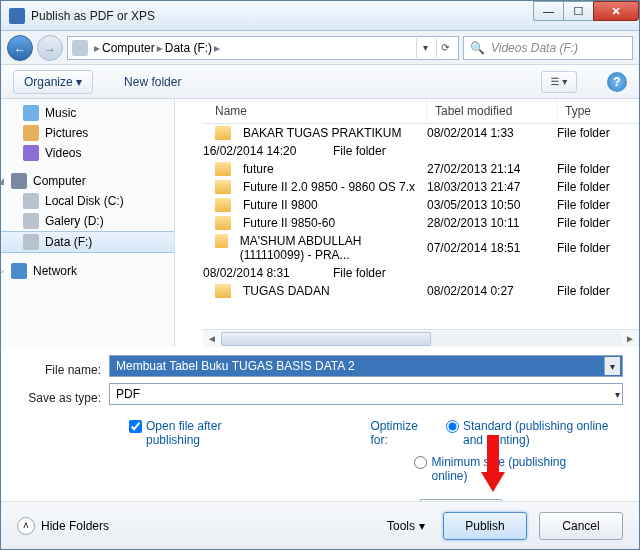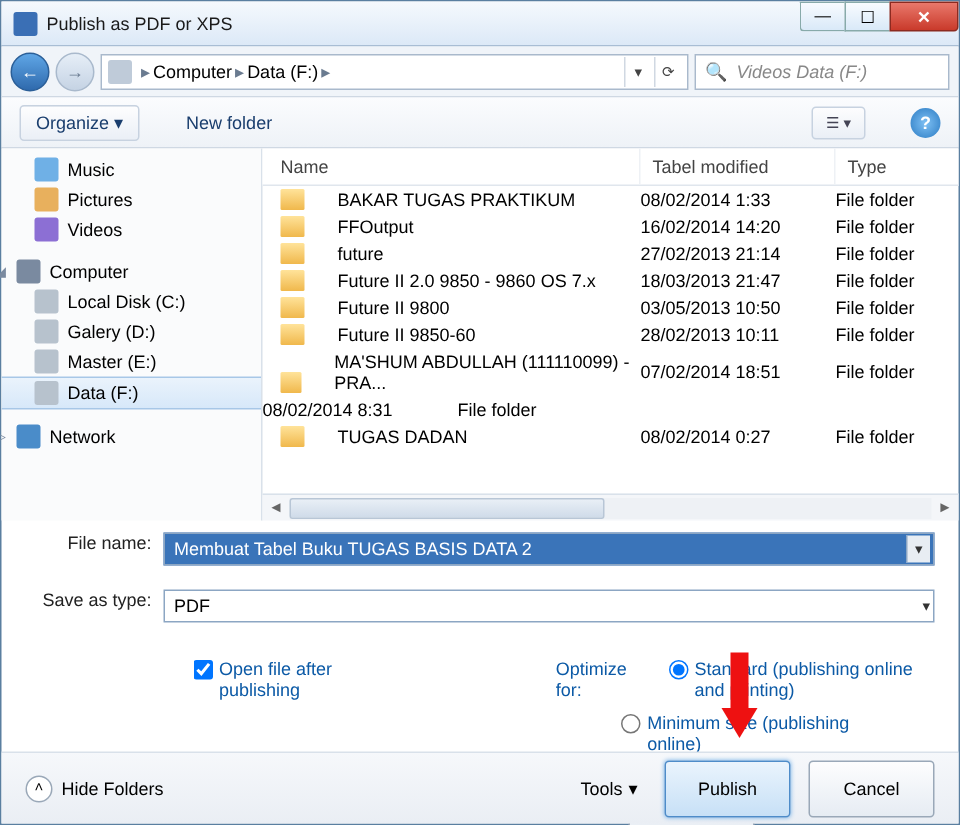--- a/index.html
+++ b/index.html
@@ -40,54 +40,54 @@
   .body { display:flex; height:248px; }
   .tree { width:174px; border-right:1px solid #d9e1ea; font-size:12px; padding:4px 0; overflow:hidden; background:#fafbfc;}
   .tree .item{ display:flex; align-items:center; gap:6px; padding:2px 8px 2px 22px; cursor:pointer; white-space:nowrap;}
   .tree .item.top{ padding-left:10px; margin-top:8px;}
   .tree .item.sel{ background:linear-gradient(#eaf3fc,#d7e8f9); border:1px solid #a7c7e7; border-left:none; border-right:none;}
   .tree .ticon{ width:16px;height:16px; display:inline-block; border-radius:2px;}
   .ic-music{background:#6fb0e6;} .ic-pic{background:#e8b05d;} .ic-vid{background:#8c6fd4;}
   .ic-comp{background:#7a8aa0;} .ic-drive{background:#b7c2cd;} .ic-net{background:#4a8cc9;}
   .tree .exp{ position:absolute; margin-left:-14px; font-size:9px; color:#7a8aa0;}
 
-  .filezone{ flex:1; display:flex; flex-direction:column; font-size:12px; }
+  .filezone{ flex:1; display:flex; flex-direction:column; font-size:12px;margin-left:28px; }
   .colhead{ display:flex; border-bottom:1px solid #e0e6ed; color:#444; background:#fff;}
   .colhead div{ padding:5px 8px; border-right:1px solid #eef1f5;}
   .col-name{flex:1; padding-left:12px !important;}
   .col-date{width:130px;}
   .col-type{width:82px; border-right:none !important;}
   .flist{ flex:1; overflow:hidden; }
   .frow{ display:flex; padding:2px 0; align-items:center;}
-  .frow .col-name{display:flex;align-items:flex-end;gap:22px;}
+  .frow .col-name{display:flex;align-items:flex-start;gap:12px;}
   .fldr{ width:16px;height:14px; background:linear-gradient(#ffe39a,#f0b84c); border-radius:1px; display:inline-block;}
   .scrollx{ height:18px; border-top:1px solid #d9e1ea; display:flex; align-items:center; background:#f4f6f9;}
   .scrollx .arr{ width:18px; text-align:center; color:#666; font-size:10px;}
   .scrollx .track{ flex:1; height:14px; background:#eef1f5; position:relative;}
   .scrollx .thumb{ position:absolute; left:0; width:210px; height:14px; background:linear-gradient(#e9eff6,#cfdbe9); border:1px solid #b8c6d6; border-radius:2px;}
 
   
   .form{ padding:8px 16px 0 16px; font-size:12px; }
-  .frow2{ display:flex; align-items:flex-start; margin-bottom:16px;}
+  .frow2{ display:flex; align-items:flex-end; margin-bottom:6px;}
   .flab{ width:92px; text-align:right; padding-right:8px; color:#222;}
   .combo{ flex:1; height:22px; border:1px solid #8ca6c3; background:#fff; display:flex; align-items:center; padding:0 6px; font-size:12px; position:relative;}
   .combo.sel{ background:#3a74b9; color:#fff;}
   .combo .dd{ position:absolute; right:2px; font-size:10px; color:#333;}
   .combo.sel .dd{ color:#333; background:#e8edf3; width:16px; height:18px; display:flex;align-items:center;justify-content:center; border-left:1px solid #8ca6c3;}
 
   .opts{ display:flex; padding:8px 0 6px 112px; gap:60px;}
   .opts label{ display:flex; align-items:flex-start; gap:4px; font-size:12px;}
   .opts .left{ color:#0c5aa6;}
   .opts .radios{ font-size:12px;}
   .opts .radios .r{ display:flex; align-items:flex-start; gap:4px; margin-bottom:8px;}
   .opts .radios .r span{ color:#0c5aa6;}
   .opts .optlab{ color:#222; margin-right:4px;margin-left:32px;}
 
   .optionsbtn-row{ display:flex; justify-content:flex-end; padding-right:120px; margin-top:2px;}
-  .btn{ min-width:84px; height:38px; border:1px solid #9aa8b8; background:linear-gradient(#fdfdfe,#e6ecf3); border-radius:3px; font-size:12px; cursor:pointer; padding:0 12px;}
+  .btn{ min-width:84px; height:28px; border:1px solid #9aa8b8; background:linear-gradient(#fdfdfe,#e6ecf3); border-radius:3px; font-size:12px; cursor:pointer; padding:0 12px;}
   .btn.primary{ border:1px solid #4e8cc9; background:linear-gradient(#eaf4fd,#c7e0f6); box-shadow:0 0 3px #7eb6e8;}
 
   
   .footer{ position:absolute; bottom:0; left:0; right:0; height:48px; border-top:1px solid #d9e1ea; background:linear-gradient(#f6f8fb,#eaeef4); display:flex; align-items:center; padding:0 16px; font-size:12px;}
   .footer .hide{ display:flex; align-items:center; gap:6px; cursor:pointer;}
   .footer .hide .circ{ width:18px;height:18px;border:1px solid #9aa8b8;border-radius:50%; display:flex;align-items:center;justify-content:center; font-size:10px; background:#fff;}
   .footspacer{flex:1;}
   .footer .tools{ display:flex; align-items:center; gap:4px; margin-right:18px; cursor:pointer;}
 
   
@@ -163,24 +163,20 @@
           <span>Computer</span>
         </div>
       <div class="item">
           <span class="ticon ic-drive"></span>
           <span>Local Disk (C:)</span>
         </div>
       <div class="item">
           <span class="ticon ic-drive"></span>
           <span>Galery (D:)</span>
         </div>
-      <div class="item">
-          <span class="ticon ic-drive"></span>
-          <span>Master (E:)</span>
-        </div>
       <div class="item sel">
           <span class="ticon ic-drive"></span>
           <span>Data (F:)</span>
         </div>
 
       <div class="item top">
           <span class="exp">▷</span>
           <span class="ticon ic-net"></span>
           <span>Network</span>
         </div>
@@ -195,24 +191,20 @@
       <div class="flist" id="flist">
           <div class="frow">
             <div class="col-name">
               <span class="fldr"></span>
               <span>BAKAR TUGAS PRAKTIKUM</span>
             </div>
             <div class="col-date">08/02/2014 1:33</div>
             <div class="col-type">File folder</div>
           </div>
           <div class="frow">
-            <div class="col-name">
-              <span class="fldr"></span>
-              <span>FFOutput</span>
-            </div>
             <div class="col-date">16/02/2014 14:20</div>
             <div class="col-type">File folder</div>
           </div>
           <div class="frow">
             <div class="col-name">
               <span class="fldr"></span>
               <span>future</span>
             </div>
             <div class="col-date">27/02/2013 21:14</div>
             <div class="col-type">File folder</div>

